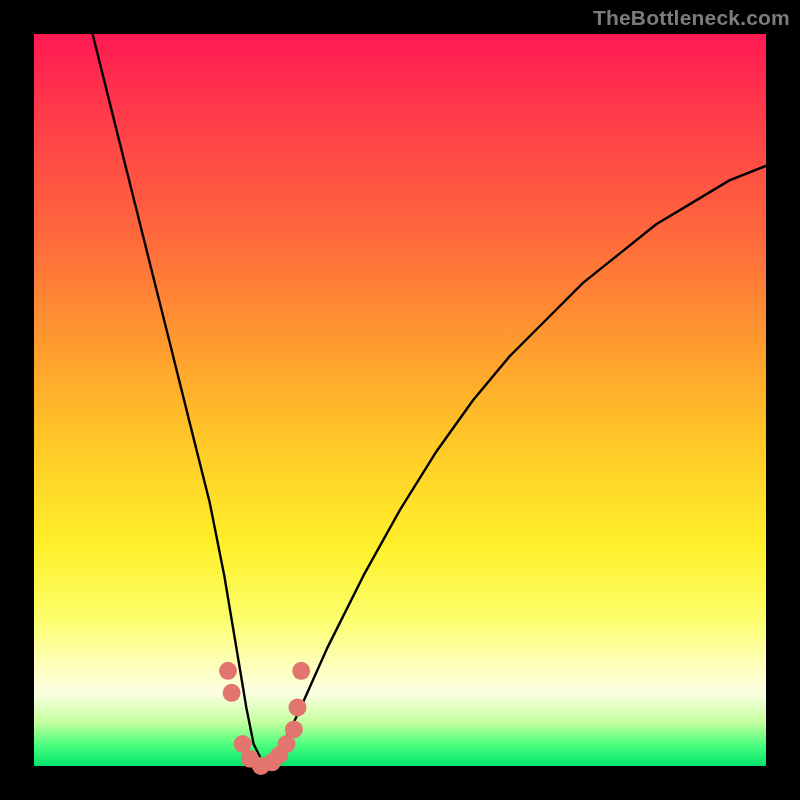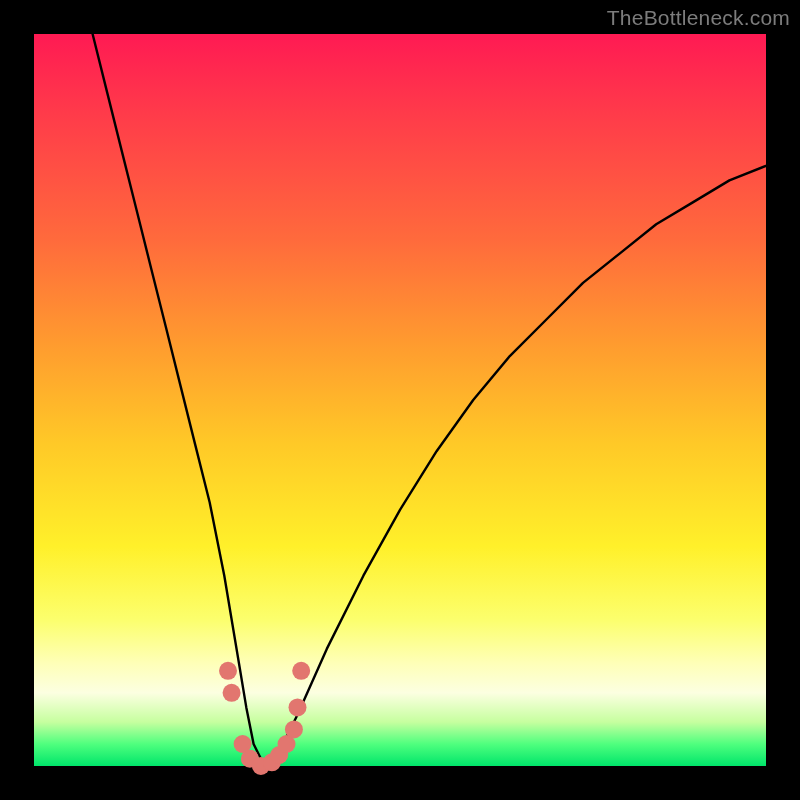--- a/index.html
+++ b/index.html
@@ -42,21 +42,21 @@
       #00e56a 100%
     );
   }
   .watermark {
     position: absolute;
     top: 6px;
     right: 10px;
     color: #7c7c7c;
     font-size: 21px;
     letter-spacing: 0.2px;
-    font-weight: 400;
+    font-weight: 700;
   }
   svg.curve {
     position: absolute;
     left: 0;
     top: 0;
     width: 732px;
     height: 732px;
     overflow: visible;
   }
 </style>

